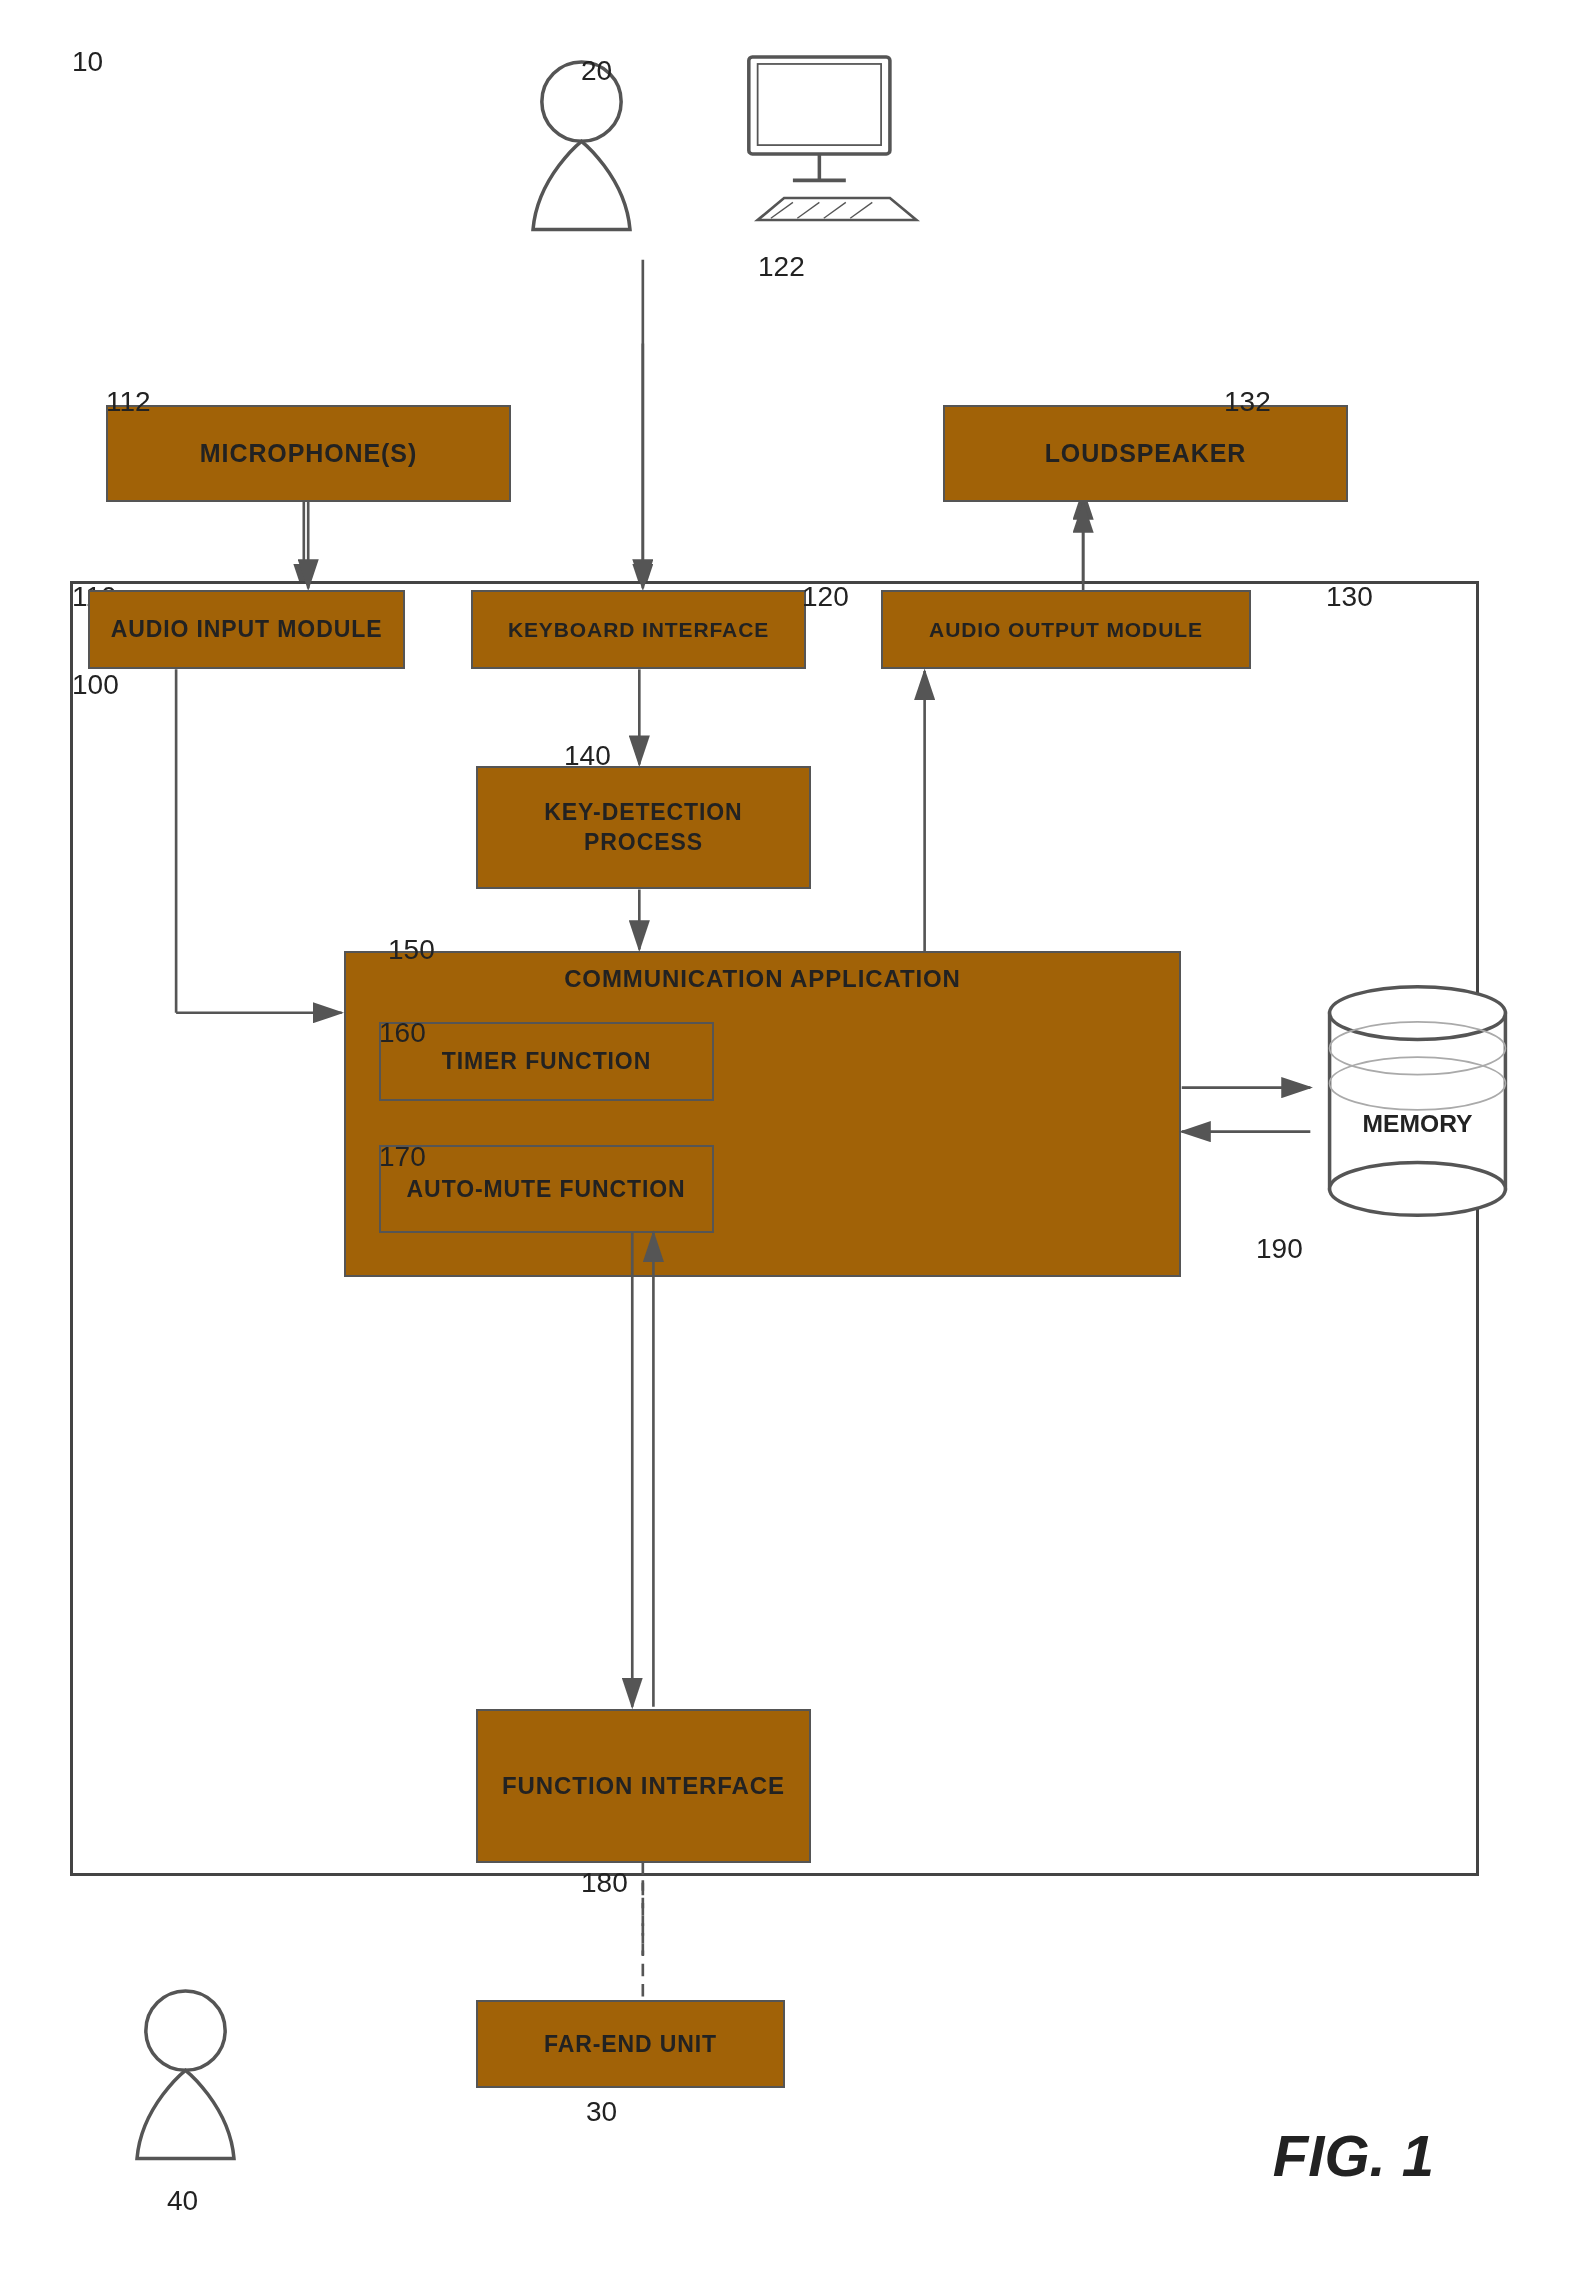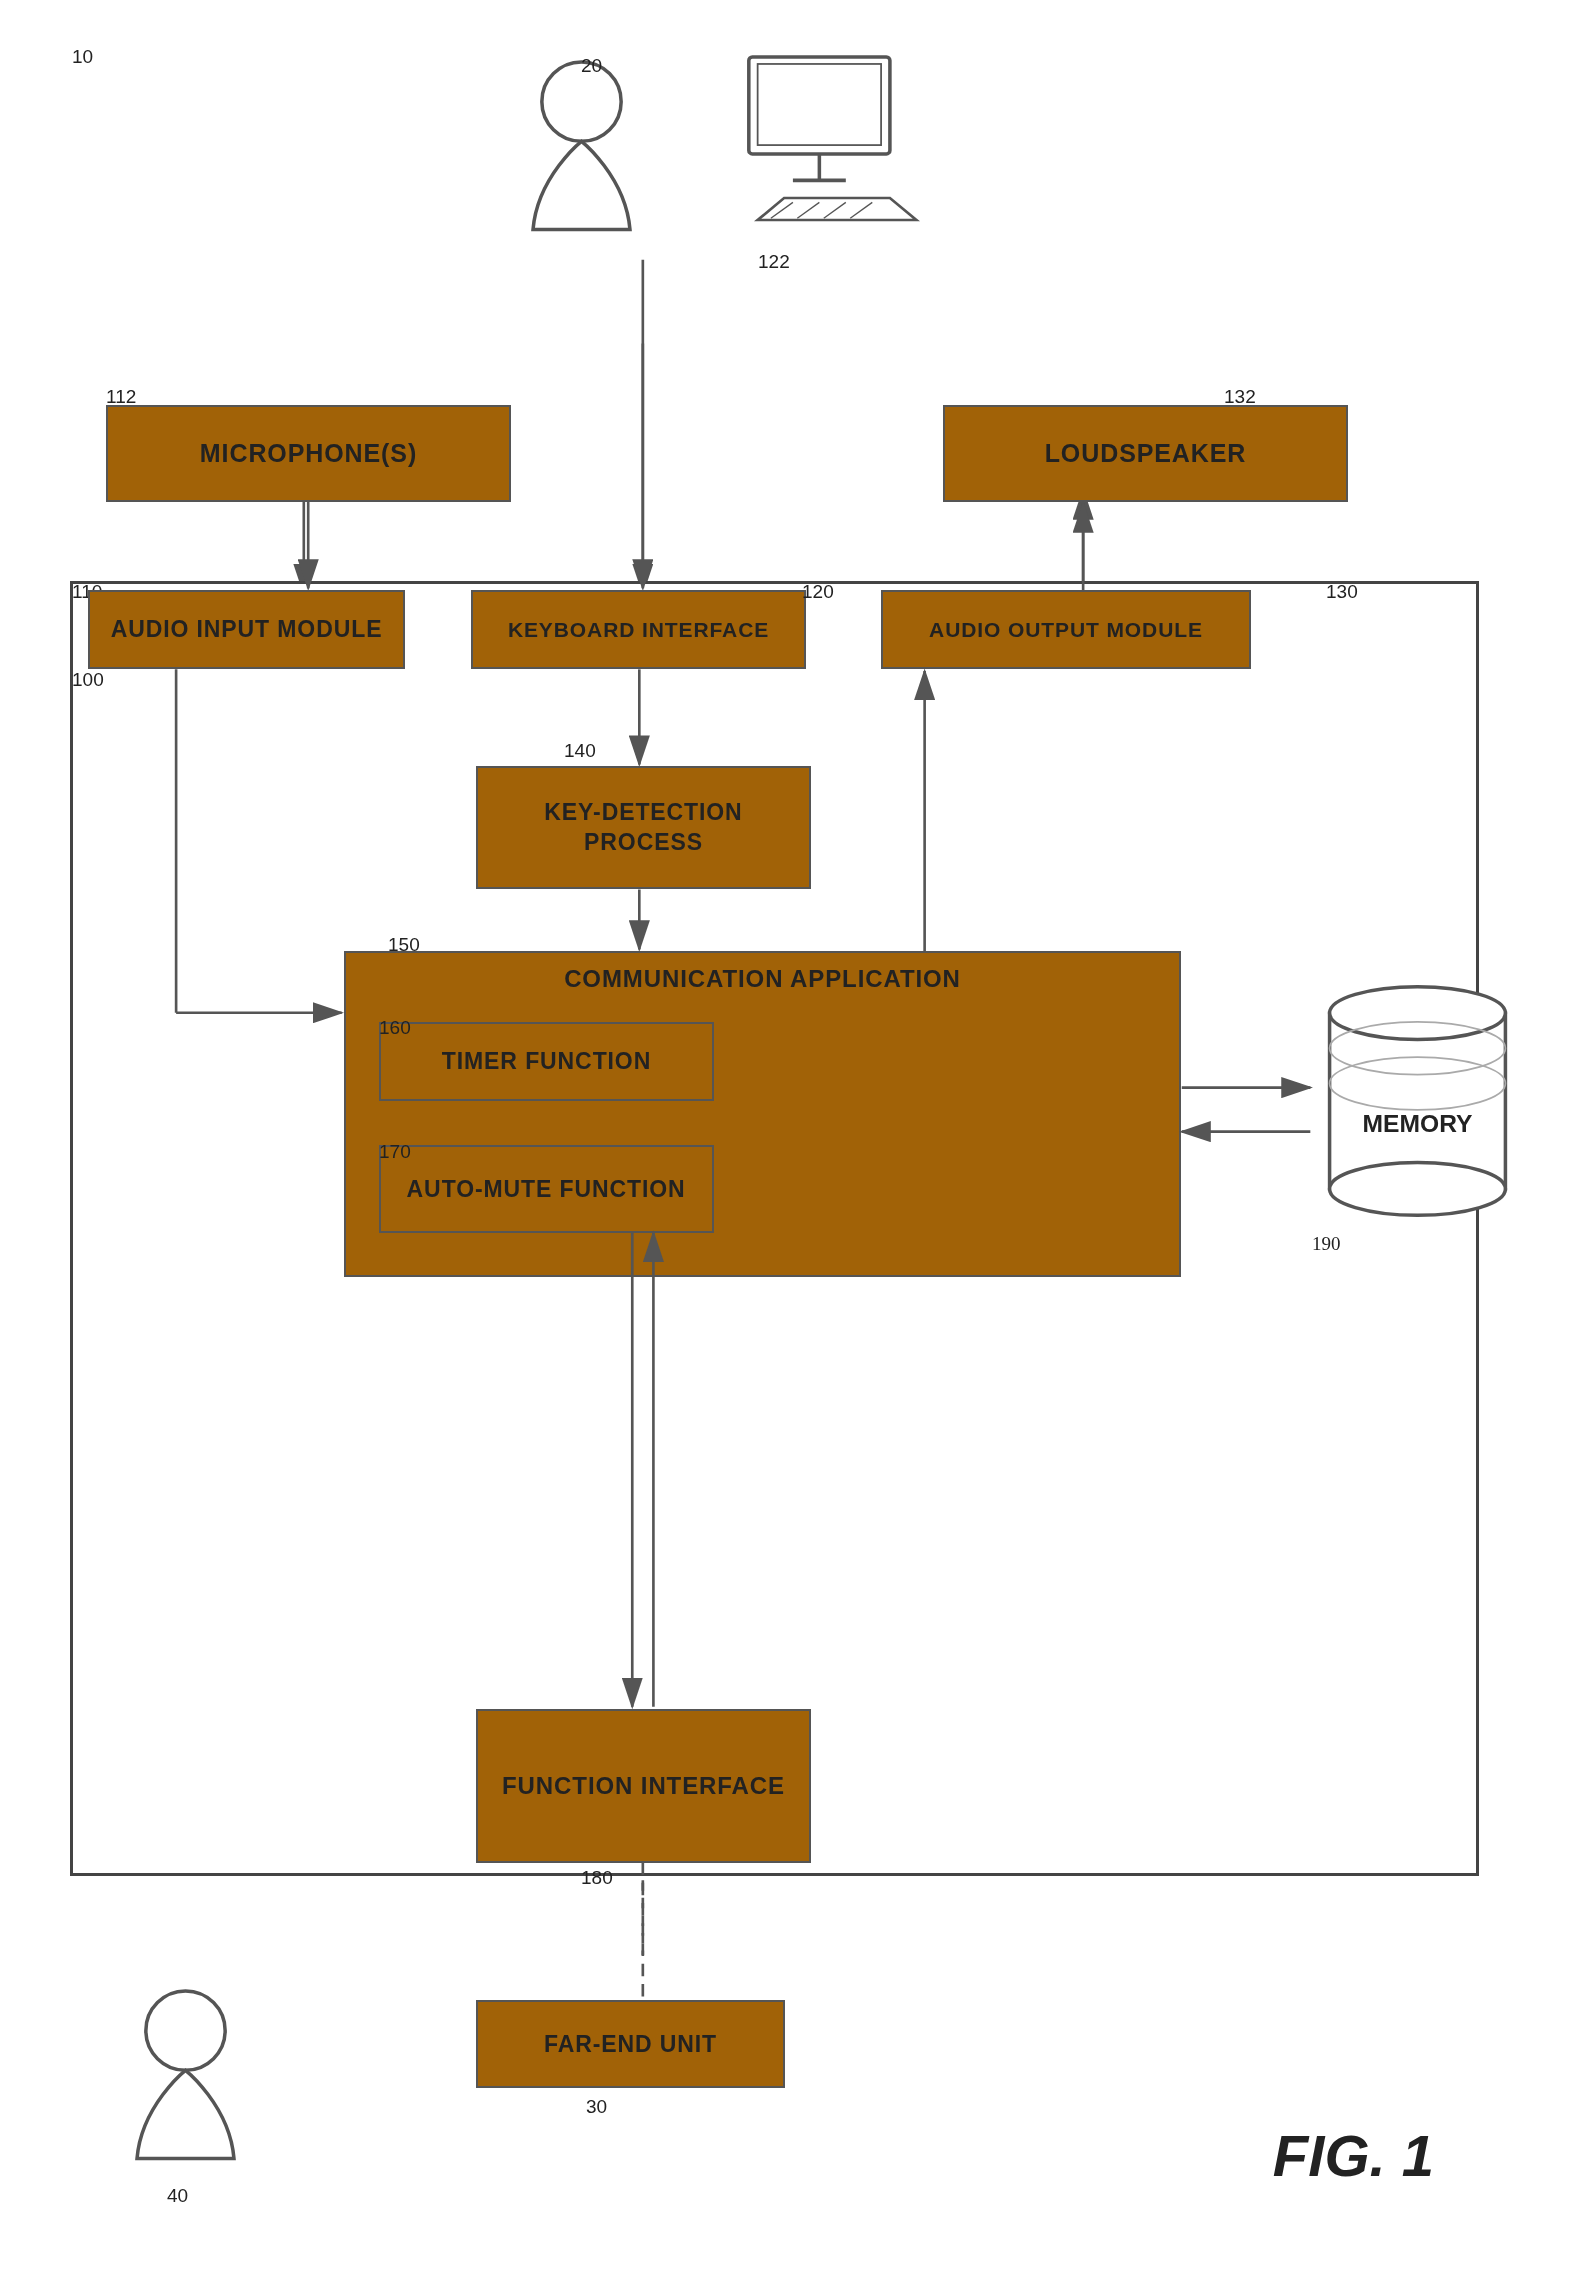--- a/index.html
+++ b/index.html
@@ -15,21 +15,21 @@
     .diagram-container {
       position: absolute;
       top: 0; left: 0;
       width: 1593px;
       height: 2295px;
     }
 
     
     .label {
       position: absolute;
-      font-size: 19px;
+      font-size: 28px;
       font-family: Arial, sans-serif;
       color: #222;
       white-space: nowrap;
     }
 
     
     .box {
       position: absolute;
       border: 2.6px solid #555;
       background: #a16207;
@@ -208,21 +208,21 @@
 
       <ellipse cx="120" cy="250" rx="100" ry="30" fill="white" stroke="#555" stroke-width="4"></ellipse>
 
       <ellipse cx="120" cy="90" rx="100" ry="30" fill="none" stroke="#aaa" stroke-width="2"></ellipse>
       <ellipse cx="120" cy="130" rx="100" ry="30" fill="none" stroke="#aaa" stroke-width="2"></ellipse>
 
       <text x="120" y="185" text-anchor="middle" font-size="28" font-family="Arial" font-weight="bold" fill="#222">MEMORY</text>
     </svg>
   </div>
 
-  <div class="label" style="top:1233px; left:1312px;font-family:Liberation Serif, serif;">190</div>
+  <div class="label" style="top:1233px; left:1256px;">190</div>
 
   <div class="box" style="left:476px; top:1709px; width:335px; height:154px; font-size:24px; line-height:1.4;">FUNCTION
 INTERFACE</div>
 
   <div class="label" style="top:1867px; left:581px;">180</div>
 
   <div style="position:absolute; top:1982px; left:115px;">
     <svg width="141" height="203" viewBox="0 0 160 230">
       <circle cx="80" cy="55" r="45" fill="none" stroke="#555" stroke-width="4"></circle>
       <path d="M80 100 C80 100 30 140 25 200 L135 200 C130 140 80 100 80 100Z" fill="none" stroke="#555" stroke-width="4"></path>

